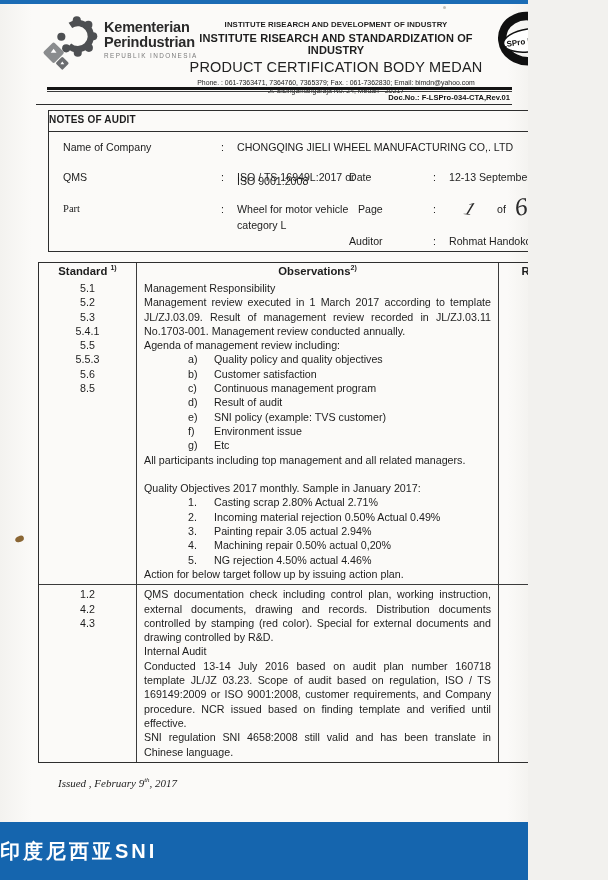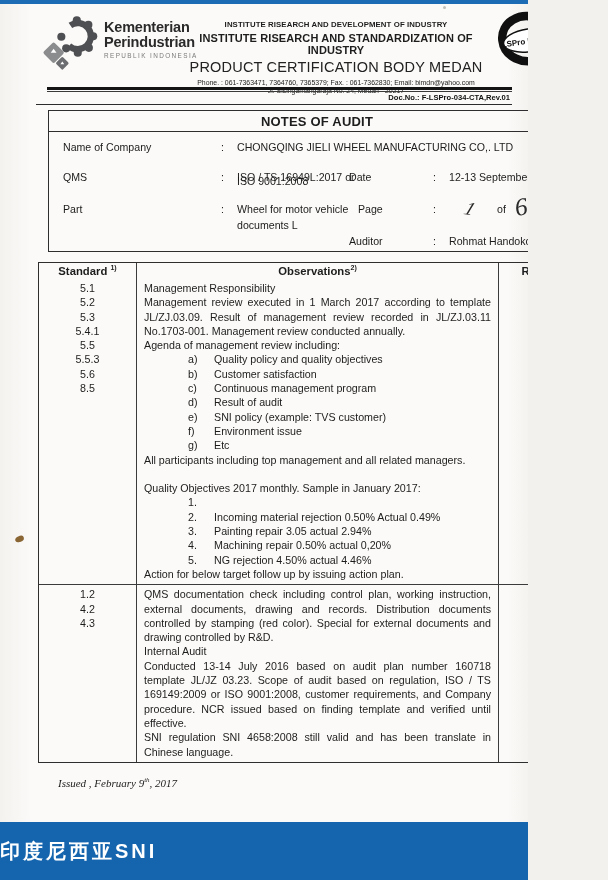--- a/index.html
+++ b/index.html
@@ -28,22 +28,22 @@
   .contact { font-size:6.9px; margin-top:4px; color:#222; }
   .address { font-size:6.9px; margin-top:1px; color:#222; }
   .hdr-logo-right { position:absolute; left:490px; top:8px; width:78px; height:76px; }
   .rule-thick { position:absolute; left:47px; right:16px; top:87px; }
   .rule-thick .a { height:3px; background:#141414; }
   .rule-thick .b { height:1px; background:#3a3a3a; margin-top:1px; }
   .docno { position:absolute; right:18px; top:93px; font-size:7.6px; font-weight:bold; color:#111; }
   .rule-thin { position:absolute; left:36px; right:16px; top:104px; height:1px; background:#2c2c2c; }
   
   .infobox { position:absolute; left:48px; top:110px; width:538px; height:142px; border:1.4px solid #2e2e2e; }
-  .infobox .title { height:21px; border-bottom:1.2px solid #2e2e2e; text-align:center;
-                    font-size:13px; font-weight:bold; padding-top:3px; letter-spacing:0.2px; }
+  .infobox .title { height:21px; border-bottom:1.2px solid #2e2e2e; 
+                    font-size:10px; font-weight:bold; padding-top:3px; letter-spacing:0.2px; }
   .f { position:absolute; font-size:10.6px; white-space:nowrap; color:#1c1c1c; }
   .hw { font-family:"Liberation Serif", serif; font-style:italic; color:#2a2a2a; }
   .hw1 { display:inline-block; font-size:19px; transform:rotate(8deg) skewX(-14deg); }
   .hw6 { display:inline-block; font-size:25px; transform:rotate(-9deg); }
   
   .audit-table { position:absolute; left:38px; top:262px; width:548px; border:1.5px solid #2e2e2e; background:transparent; }
   .t-row { display:grid; grid-template-columns:97px 1fr 87px; border-top:1px solid #3b3b3b; }
   .t-row:first-child { border-top:none; }
   .t-cell { border-left:1px solid #3b3b3b; min-height:10px; }
   .t-cell:first-child { border-left:none; }
@@ -138,24 +138,24 @@
 
     <div class="f" style="left:14px; top:60px;">QMS</div>
     <div class="f" style="left:172px; top:60px;">:</div>
     <div class="f" style="left:188px; top:60px;text-align:center;">ISO / TS 16949L:2017 or</div>
     <div class="f" style="left:188px; top:64px;">ISO  9001:2008</div>
 
     <div class="f" style="left:300px; top:60px;">Date</div>
     <div class="f" style="left:384px; top:60px;">:</div>
     <div class="f" style="left:400px; top:60px;">12-13 September 2017</div>
 
-    <div class="f" style="left:14px; top:92px;">Part</div>
+    <div class="f" style="left:14px; top:92px;font-family:Liberation Serif, serif;">Part</div>
     <div class="f" style="left:172px; top:92px;">:</div>
     <div class="f" style="left:188px; top:92px;">Wheel for motor vehicle</div>
-    <div class="f" style="left:188px; top:108px;">documents L</div>
+    <div class="f" style="left:188px; top:108px;">category L</div>
 
     <div class="f" style="left:300px; top:92px;padding-left:9px;">Page</div>
     <div class="f" style="left:384px; top:92px;">:</div>
     <div class="f hw hw1" style="left:416px; top:87px;">1</div>
     <div class="f" style="left:448px; top:92px;">of</div>
     <div class="f hw hw6" style="left:466px; top:82px;">6</div>
 
     <div class="f" style="left:300px; top:124px;">Auditor</div>
     <div class="f" style="left:384px; top:124px;">:</div>
     <div class="f" style="left:400px; top:124px;">Rohmat Handoko</div>
@@ -209,20 +209,21 @@
             </div>
             <div class="obs-li">
               <div class="marker">g)</div>
               <div>Etc</div>
             </div>
             <div class="obs-p">All participants including top management and all related managers.</div>
             <div class="obs-blank"></div>
             <div class="obs-p">Quality Objectives 2017 monthly. Sample in January 2017:</div>
             <div class="obs-li">
               <div class="marker">1.</div>
+              <div>Casting scrap 2.80% Actual 2.71%</div>
             </div>
             <div class="obs-li">
               <div class="marker">2.</div>
               <div>Incoming material rejection 0.50% Actual 0.49%</div>
             </div>
             <div class="obs-li">
               <div class="marker">3.</div>
               <div>Painting repair 3.05 actual 2.94%</div>
             </div>
             <div class="obs-li">

